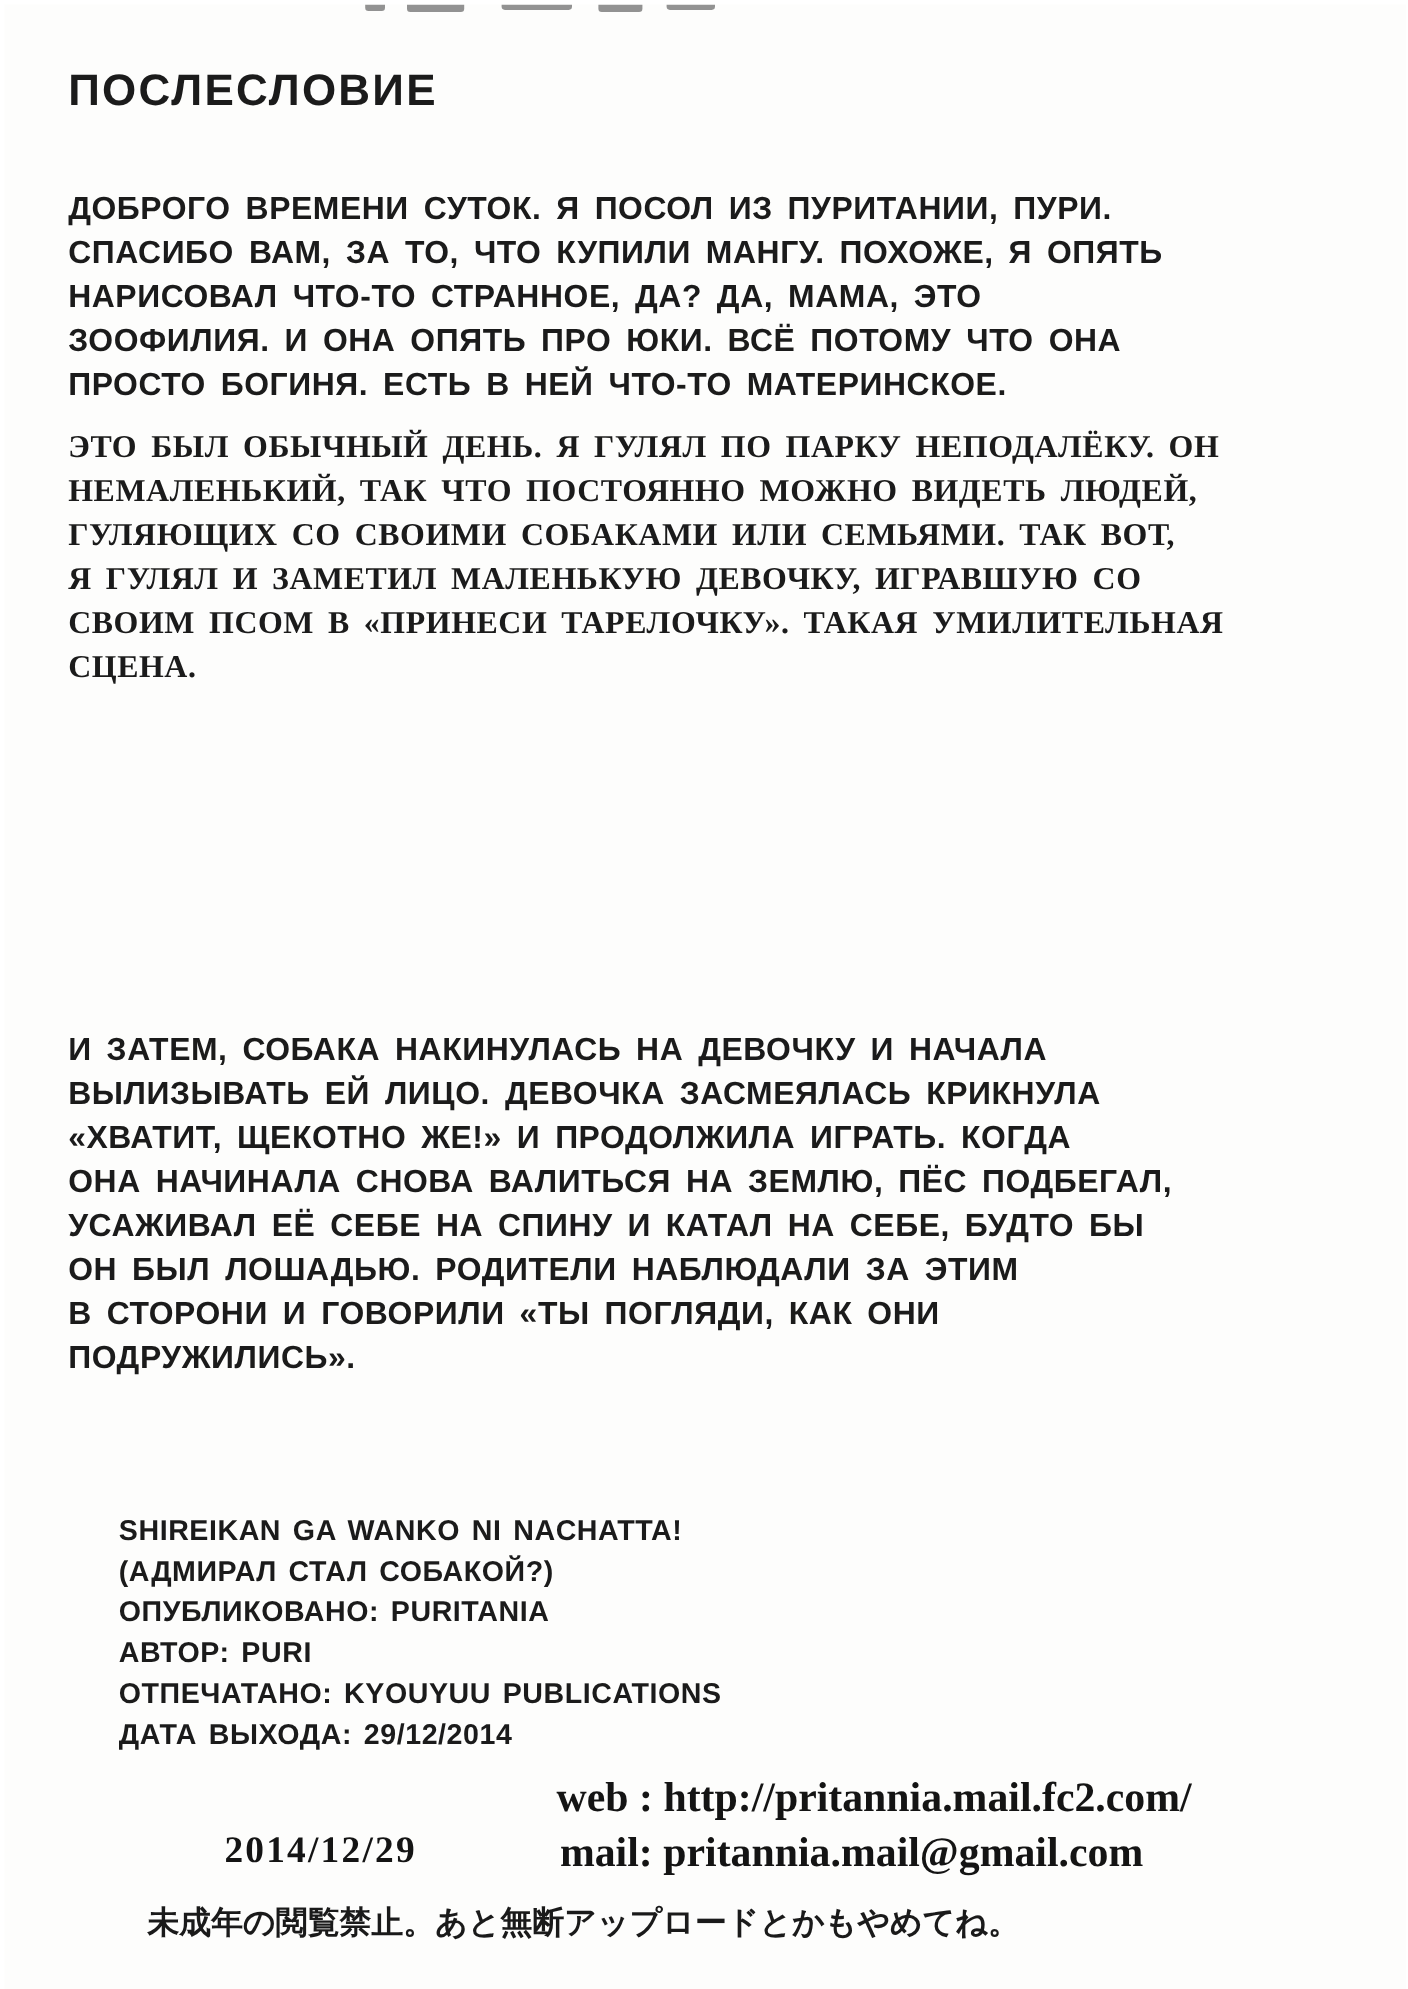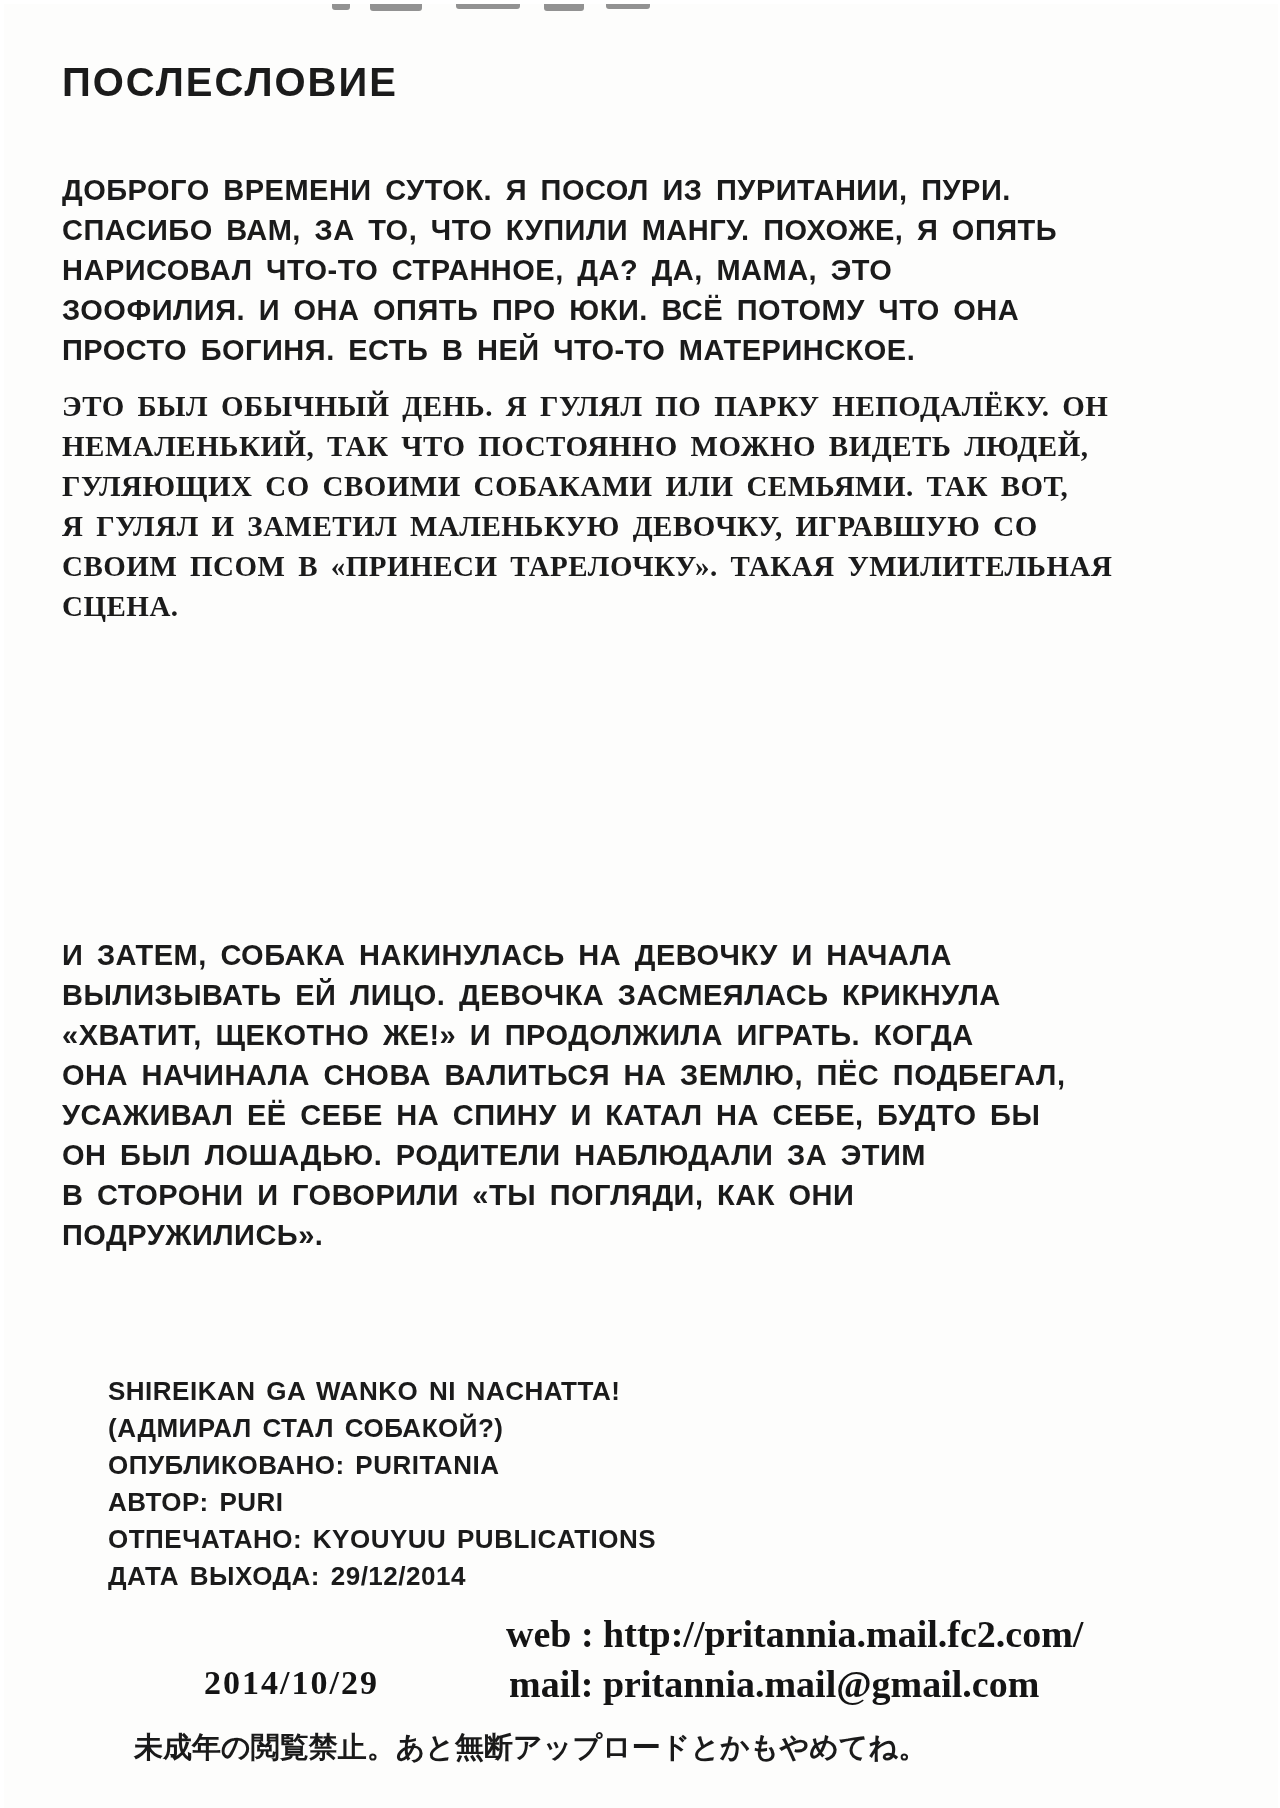--- a/index.html
+++ b/index.html
@@ -133,19 +133,19 @@
 
   <div class="pub-lines comic">SHIREIKAN GA WANKO NI NACHATTA!
 (АДМИРАЛ СТАЛ СОБАКОЙ?)
 ОПУБЛИКОВАНО: PURITANIA
 АВТОР: PURI
 ОТПЕЧАТАНО: KYOUYUU PUBLICATIONS
 ДАТА ВЫХОДА: 29/12/2014</div>
 
   <div class="web-url serif">web : http://pritannia.mail.fc2.com/</div>
 
-  <div class="release-date serif">2014/10/29</div>
+  <div class="release-date serif">2014/12/29</div>
 
   <div class="mail-address serif">mail: pritannia.mail@gmail.com</div>
 
   <div class="jp-notice serif">未成年の閲覧禁止。あと無断アップロードとかもやめてね。</div>
 
 </div>
 
 </body></html>

